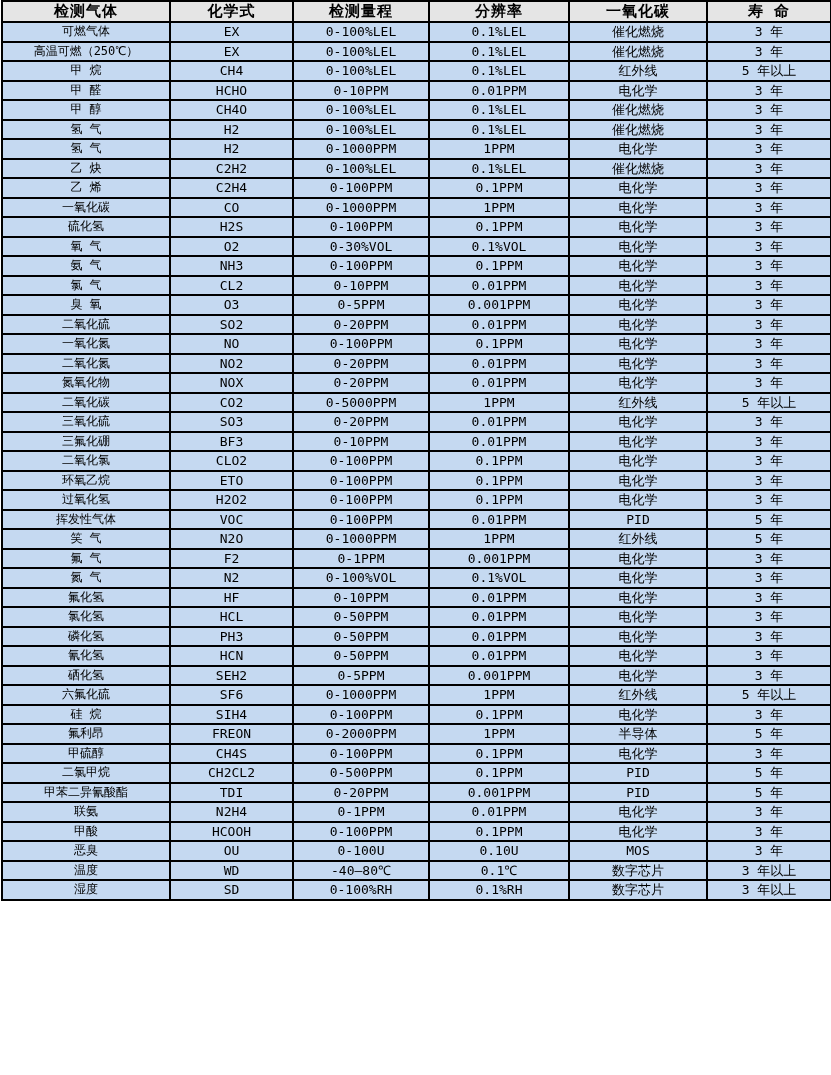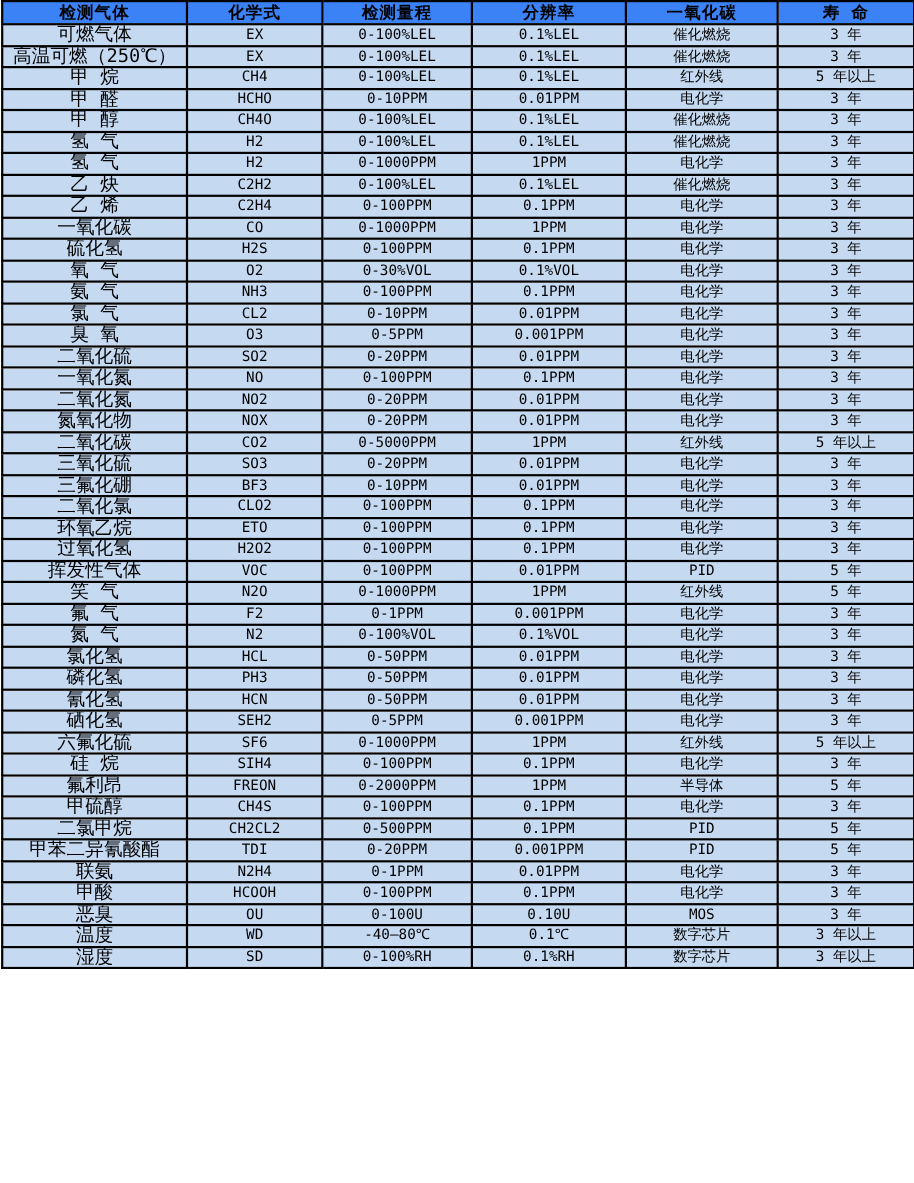--- a/index.html
+++ b/index.html
@@ -21,37 +21,37 @@
   table.gas-table th,
   table.gas-table td {
     border: 2px solid #000000;
     padding: 0 2px;
     text-align: center;
     vertical-align: middle;
     overflow: hidden;
     white-space: nowrap;
   }
   table.gas-table th {
-    background: #3b82f6;
+    background: #e5e5e5;
     color: #000000;
     font-size: 15px;
     font-weight: bold;
     height: 18px;
     letter-spacing: 1px;
   }
   table.gas-table td {
     background: #c5d9f1;
     color: #000000;
     font-size: 13px;
     font-weight: normal;
     height: 17.5px;
     line-height: 17.5px;
   }
   table.gas-table td.gas-name-cell {
-    font-size: 17px;
+    font-size: 12px;
   }
 </style>
 </head>
 <body>
 
 <div class="table-wrap">
   <table class="gas-table">
     <colgroup>
       <col style="width:168px">
       <col style="width:123px">
@@ -297,20 +297,28 @@
         </tr>
         <tr>
           <td class="gas-name-cell">氮 气</td>
           <td class="formula-cell">N2</td>
           <td class="range-cell">0-100%VOL</td>
           <td class="resolution-cell">0.1%VOL</td>
           <td class="principle-cell">电化学</td>
           <td class="lifespan-cell">3 年</td>
         </tr>
         <tr>
+          <td class="gas-name-cell">氟化氢</td>
+          <td class="formula-cell">HF</td>
+          <td class="range-cell">0-10PPM</td>
+          <td class="resolution-cell">0.01PPM</td>
+          <td class="principle-cell">电化学</td>
+          <td class="lifespan-cell">3 年</td>
+        </tr>
+        <tr>
           <td class="gas-name-cell">氯化氢</td>
           <td class="formula-cell">HCL</td>
           <td class="range-cell">0-50PPM</td>
           <td class="resolution-cell">0.01PPM</td>
           <td class="principle-cell">电化学</td>
           <td class="lifespan-cell">3 年</td>
         </tr>
         <tr>
           <td class="gas-name-cell">磷化氢</td>
           <td class="formula-cell">PH3</td>

